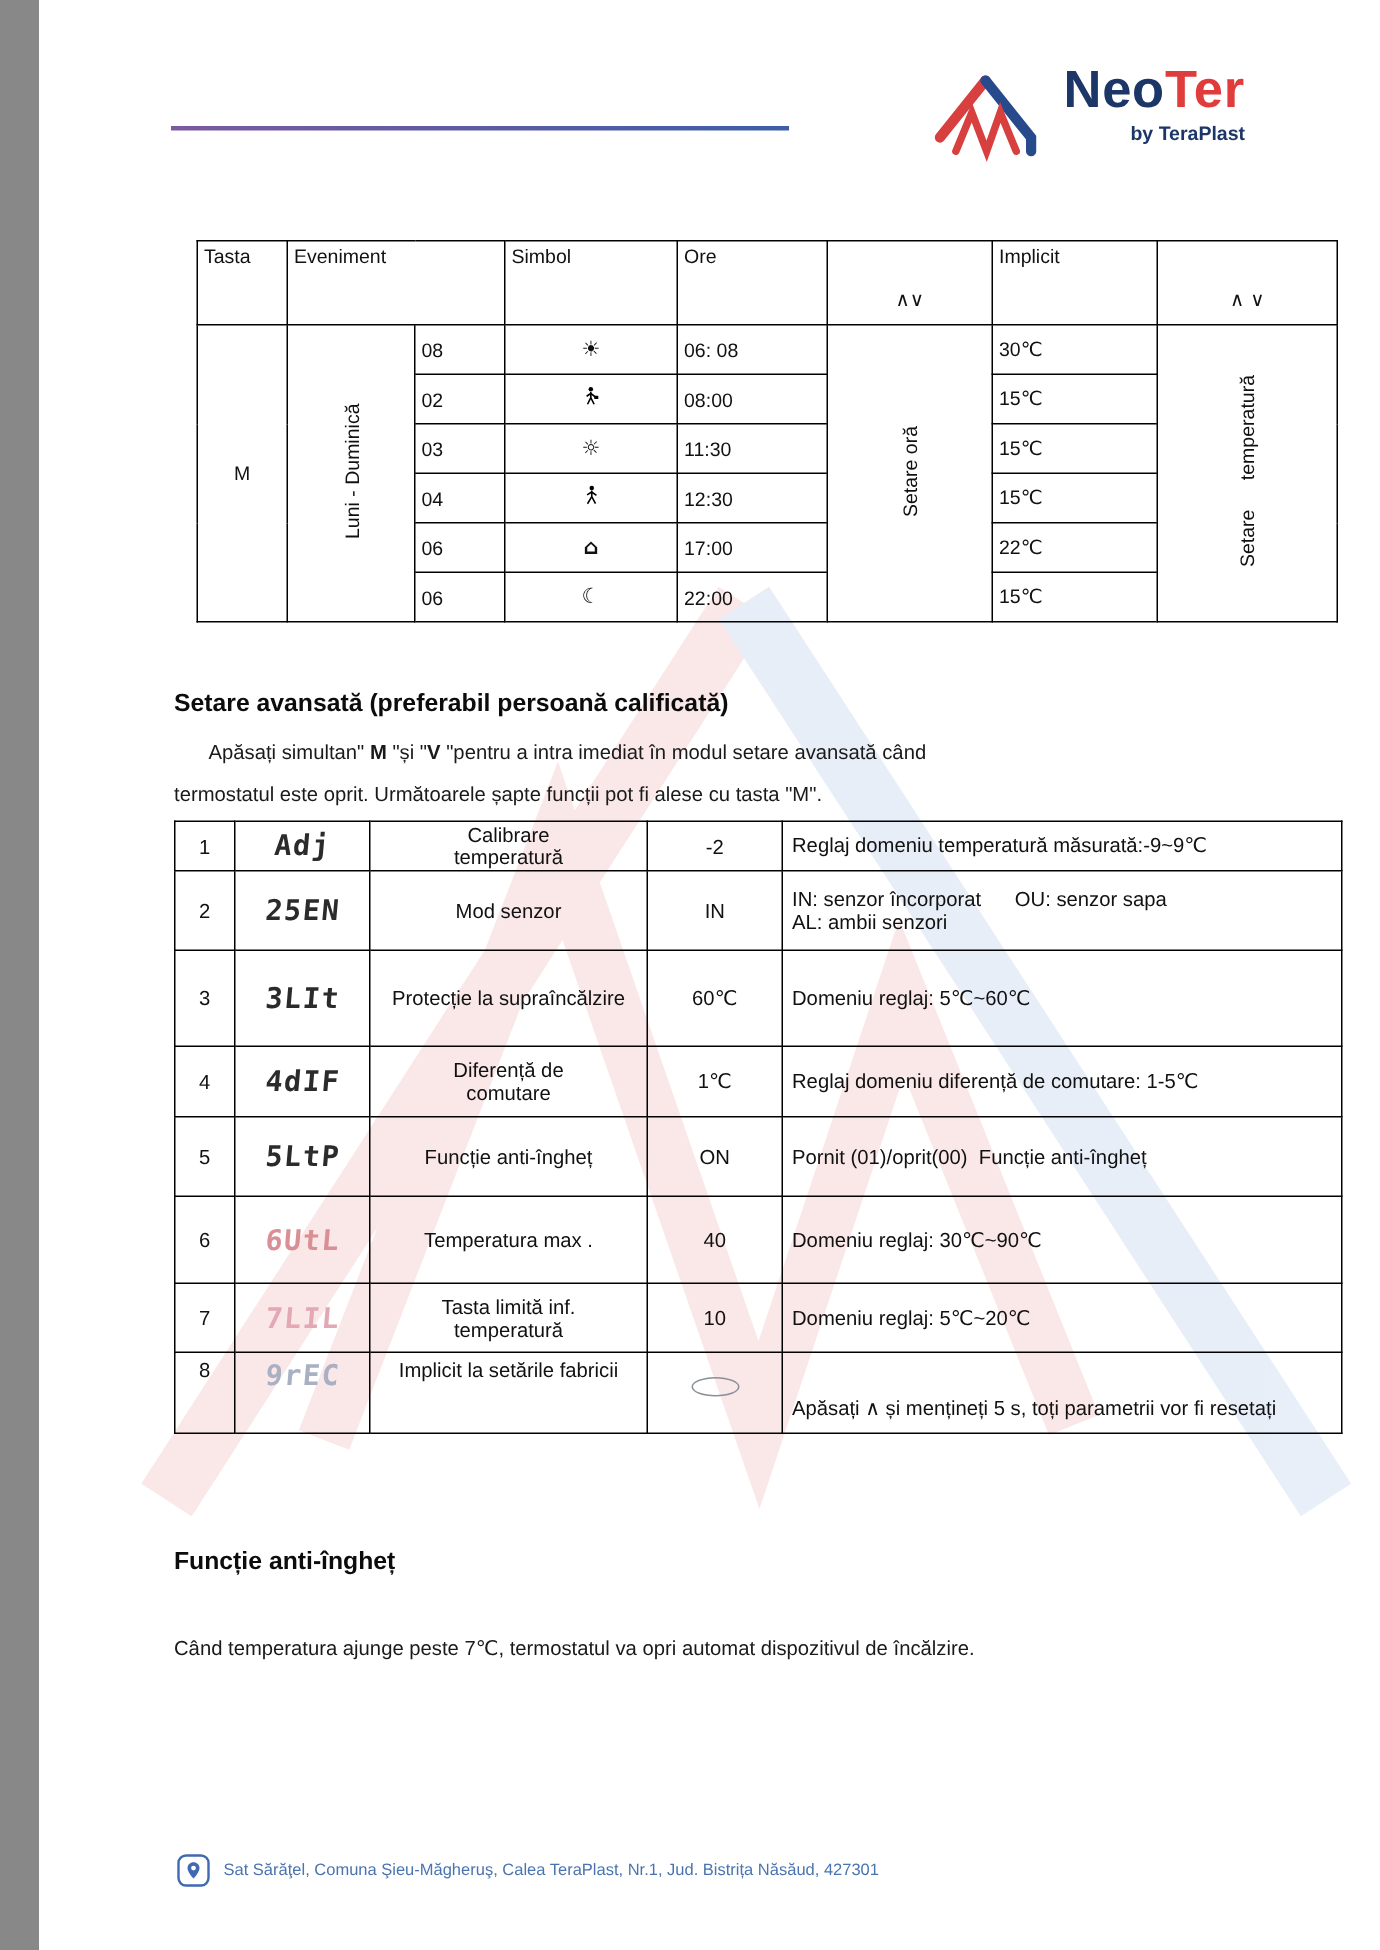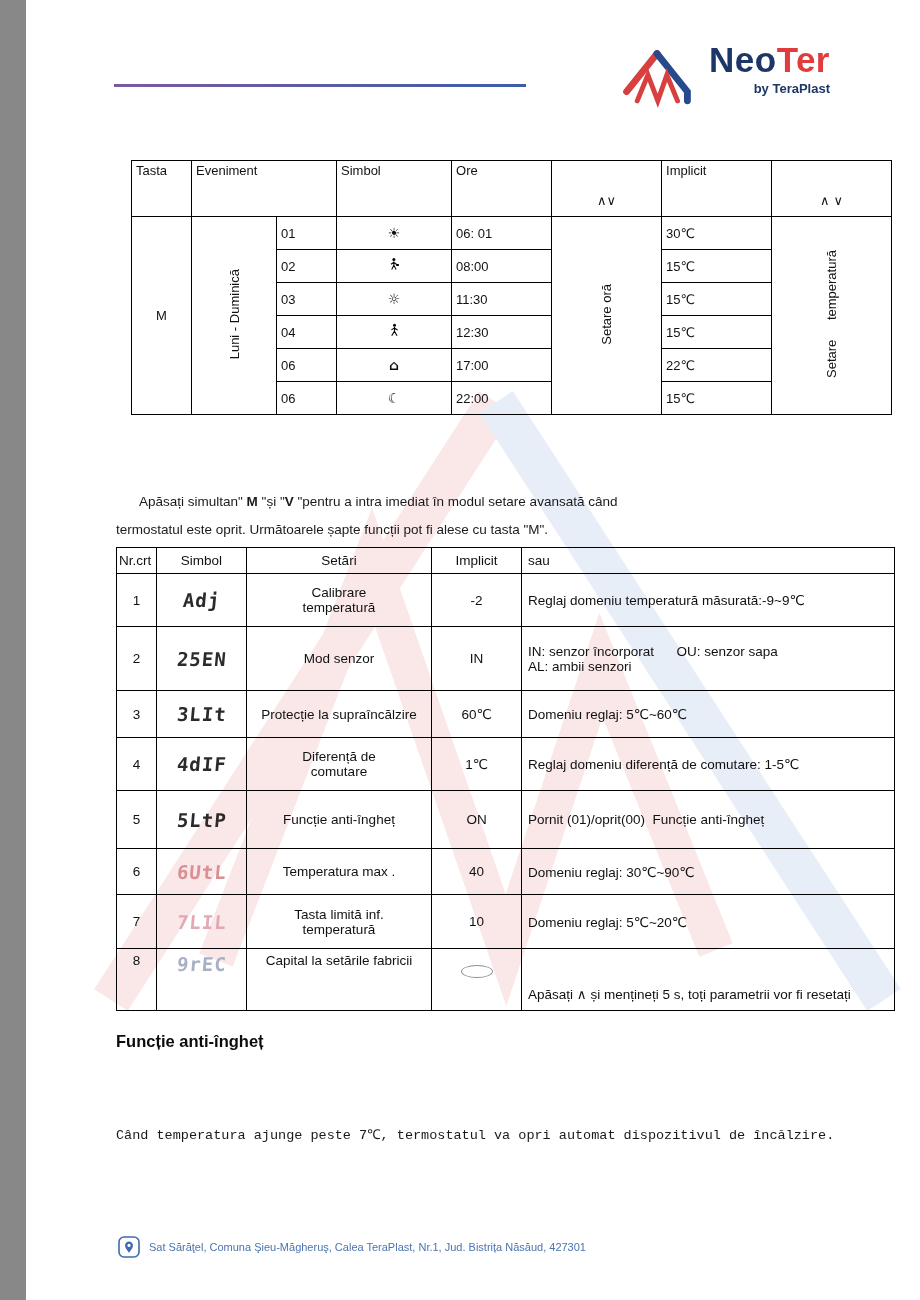--- a/index.html
+++ b/index.html
@@ -106,23 +106,23 @@
         <td class="top" colspan="2">Eveniment</td>
         <td class="top">Simbol</td>
         <td class="top">Ore</td>
         <td class="arrowcell">∧∨</td>
         <td class="top">Implicit</td>
         <td class="arrowcell">∧ ∨</td>
       </tr>
       <tr>
         <td rowspan="6" class="c">M</td>
         <td rowspan="6" class="c"><span class="vtext">Luni - Duminică</span></td>
-        <td>01</td>
+        <td>08</td>
         <td class="c"><span class="glyph">☀</span></td>
-        <td>06: 01</td>
+        <td>06: 08</td>
         <td rowspan="6" class="c"><span class="vtext">Setare oră</span></td>
         <td>30℃</td>
         <td rowspan="6" class="c"><span class="vtext vgap">Setare temperatură</span></td>
       </tr>
       <tr>
         <td>02</td>
         <td class="c">
           <svg class="fig" viewBox="0 0 24 24">
                 <circle cx="11" cy="4" r="2.4"></circle>
                 <path d="M11 7 L11 13 M11 8.5 L6.5 11.5 M11 8.5 L15.5 12 M11 13 L7.5 20 M11 13 L14.5 20" stroke="#000" stroke-width="1.7" fill="none"></path>
@@ -157,39 +157,33 @@
       </tr>
       <tr>
         <td>06</td>
         <td class="c"><span class="glyph">☾</span></td>
         <td>22:00</td>
         <td>15℃</td>
       </tr>
     </tbody>
       </table>
 
+    <div class="h2" style="left:90px;top:460px;">Setare avansată (preferabil persoană calificată)</div>
     <div class="pline" style="left:90px;top:494px;padding-left:23px;"><span>Apăsați simultan" </span><span class="bold">M</span><span> "și "</span><span class="bold">V</span><span> "pentru a intra imediat în modul setare avansată când</span></div>
     <div class="pline" style="left:90px;top:522px;text-align:right;">termostatul este oprit. Următoarele șapte funcții pot fi alese cu tasta "M".</div>
 
     <table class="t2">
       <colgroup>
         <col style="width:40px">
           <col style="width:90px">
           <col style="width:185px">
           <col style="width:90px">
           <col style="width:373px">
       </colgroup>
       <tbody>
-          <tr>
-        <td style="padding:1px 2px;">Nr.crt</td>
-        <td class="c">Simbol</td>
-        <td class="c">Setări</td>
-        <td class="c">Implicit</td>
-        <td class="sau">sau</td>
-      </tr>
       <tr>
         <td class="c">1</td>
         <td class="c"><span class="lcdtxt">Adj</span></td>
         <td class="c pre">Calibrare
 temperatură</td>
         <td class="c">-2</td>
         <td class="sau pre">Reglaj domeniu temperatură măsurată:-9~9℃</td>
       </tr>
       <tr>
         <td class="c">2</td>
@@ -232,31 +226,31 @@
         <td class="c">7</td>
         <td class="c lcd-fade2"><span class="lcdtxt">7LIL</span></td>
         <td class="c pre">Tasta limită inf.
 temperatură</td>
         <td class="c">10</td>
         <td class="sau pre">Domeniu reglaj: 5℃~20℃</td>
       </tr>
       <tr>
         <td class="c vtop">8</td>
         <td class="c vtop lcd-gray"><span class="lcdtxt">9rEC</span></td>
-        <td class="c pre vtop">Capital la setările fabricii</td>
+        <td class="c pre vtop">Implicit la setările fabricii</td>
         <td class="c vtop">
               <div class="reset-shape"></div>
             </td>
         <td class="sau pre vbottom">Apăsați ∧ și mențineți 5 s, toți parametrii vor fi resetați</td>
       </tr>
     </tbody>
       </table>
 
     <div class="h2" style="left:90px;top:1032px;">Funcție anti-îngheț</div>
-    <div class="pline" style="left:90px;top:1125px;font-family:Liberation Mono, monospace;">Când temperatura ajunge peste 7℃, termostatul va opri automat dispozitivul de încălzire.</div>
+    <div class="pline" style="left:90px;top:1091px;">Când temperatura ajunge peste 7℃, termostatul va opri automat dispozitivul de încălzire.</div>
 
     <div class="fitem" style="left:92px;top:1236px;">
       <svg width="22" height="22" viewBox="0 0 22 22">
         <rect x="1" y="1" width="20" height="20" rx="5" fill="none" stroke="#3f6ab2" stroke-width="1.6"></rect>
         <path d="M11 5.5 C8.8 5.5 7 7.3 7 9.4 C7 12.2 11 16.5 11 16.5 C11 16.5 15 12.2 15 9.4 C15 7.3 13.2 5.5 11 5.5 Z" fill="#3f6ab2"></path>
         <circle cx="11" cy="9.4" r="1.6" fill="#ffffff"></circle>
       </svg>
       <span>Sat Sărăţel, Comuna Şieu-Măgheruş, Calea TeraPlast, Nr.1, Jud. Bistrița Năsăud, 427301</span>
     </div>
 

